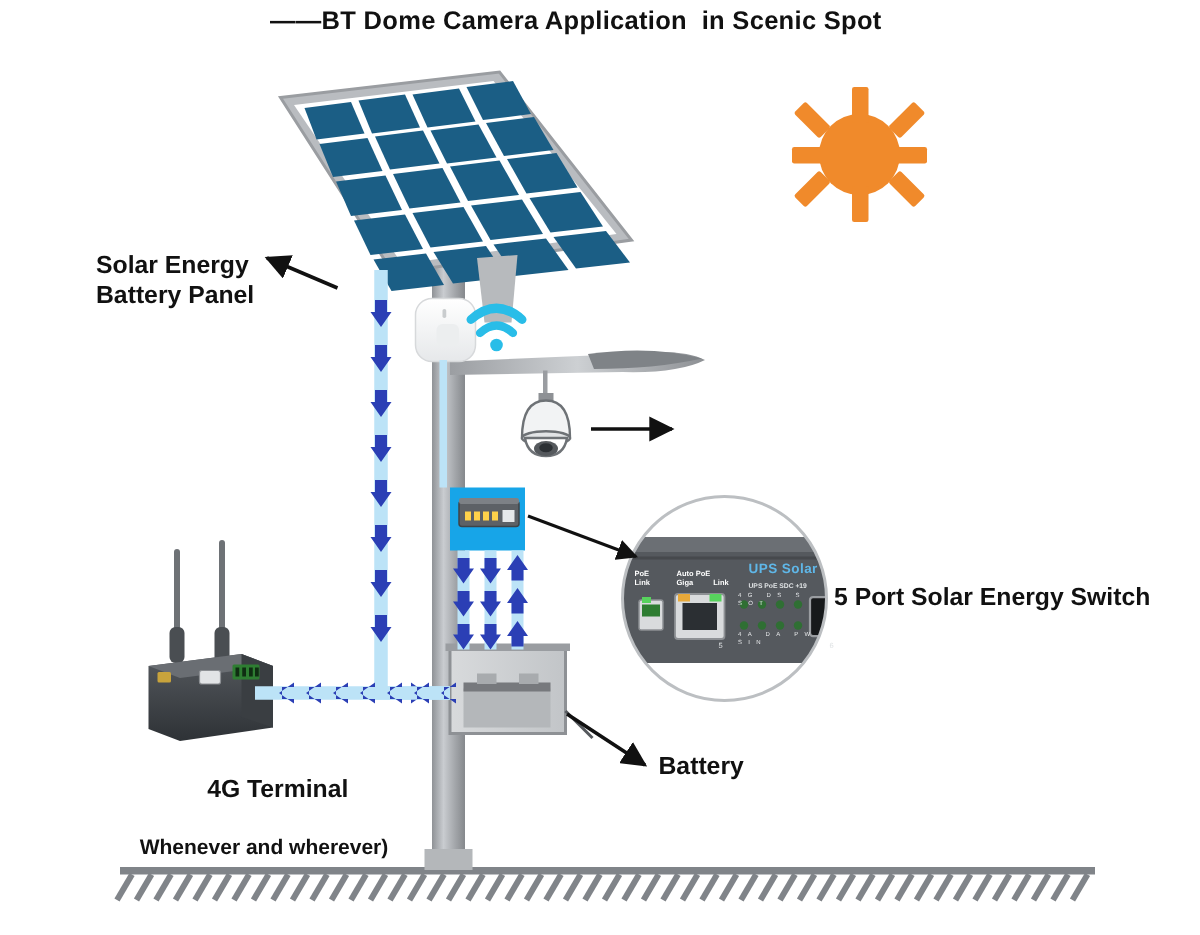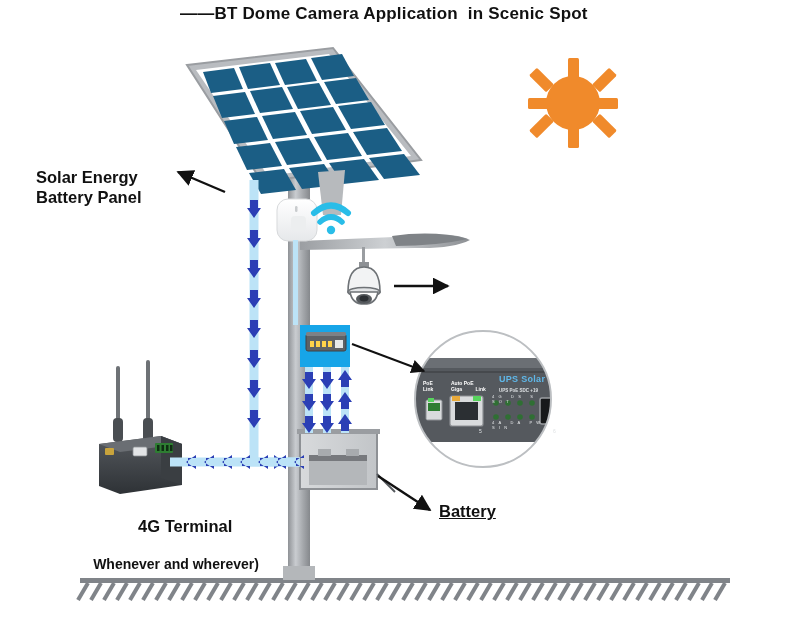--- a/index.html
+++ b/index.html
@@ -58,21 +58,20 @@
     left: 556px;
     top: 389px;
     font-size: 16.5px;
     font-weight: 600;
   }
   #label-battery {
     left: 439px;
     top: 502px;
     font-size: 16.5px;
     font-weight: 600;
-    text-decoration: underline;
   }
   #label-4g {
     left: 60px;
     top: 498px;
     width: 232px;
     text-align: center;
     font-size: 16.5px;
     font-weight: 600;
   }
   #label-4g .sub {
@@ -387,24 +386,25 @@
 
     <g stroke="#111111" stroke-width="2.4" fill="none">
       <line x1="225" y1="192" x2="178" y2="172" marker-end="url(#arrowBlack)"></line>
       <line x1="394" y1="286" x2="448" y2="286" marker-end="url(#arrowBlack)"></line>
       <line x1="378" y1="476" x2="430" y2="510" marker-end="url(#arrowBlack)"></line>
     </g>
   </svg>
 
   <div class="lbl" id="title">——BT Dome Camera Application  in Scenic Spot</div>
 
-  <div class="lbl" id="label-solar" style="white-space: pre-line;">Solar Energy
+  <div class="lbl" id="label-solar" style="white-space: pre-line; margin-left: 28px;">Solar Energy
 Battery Panel</div>
 
 
+  <div class="lbl" id="label-switch">5 Port Solar Energy Switch</div>
 
   <div class="lbl" id="label-battery">Battery</div>
 
   <div class="lbl" id="label-4g">
     <span>4G Terminal</span>
     <span class="sub">Whenever and wherever)</span>
   </div>
 
   <div style="position:absolute; left:415px; top:358px; width:136px; height:84px; pointer-events:none;
               font-family:'Liberation Sans', sans-serif; color:#ffffff;">

